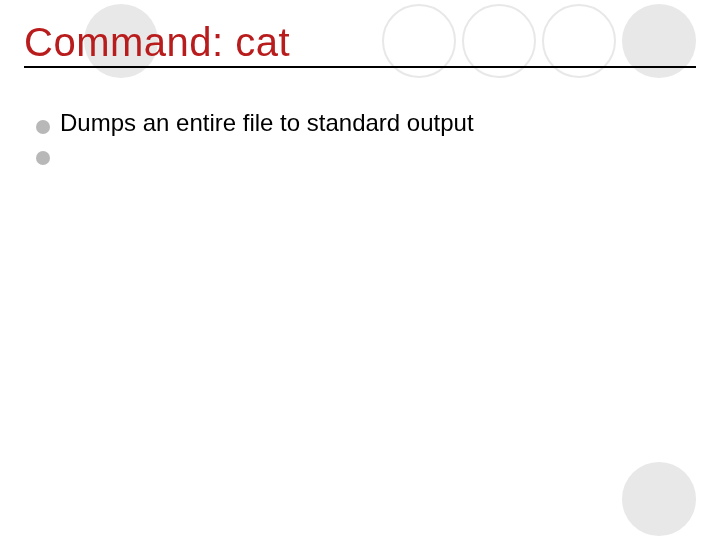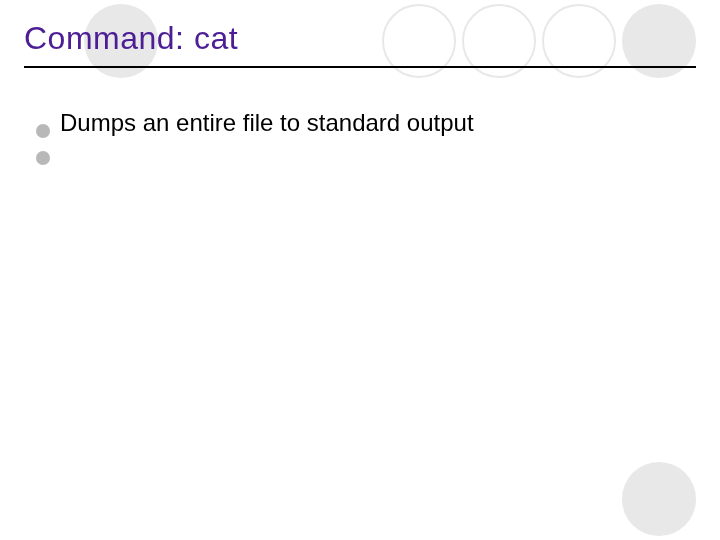--- a/index.html
+++ b/index.html
@@ -40,42 +40,42 @@
     .c2 { left: 382px; top: 4px; }
     .c3 { left: 462px; top: 4px; }
     .c4 { left: 542px; top: 4px; }
     .c5 { left: 622px; top: 4px; }
     .c-bottom { left: 622px; top: 462px; width: 74px; height: 74px; }
 
     .title {
       position: absolute;
       left: 24px;
       top: 20px;
-      font-size: 32px;
-      color: #4c1d95;
+      font-size: 40px;
+      color: #b91c1c;
       font-weight: 400;
       letter-spacing: 0.5px;
     }
     .title-rule {
       position: absolute;
       left: 24px;
       top: 66px;
       width: 672px;
       height: 0;
       border-bottom: 2px solid #000000;
     }
     .content {
       position: absolute;
       left: 36px;
       top: 108px;
       width: 648px;
     }
     .bullet-item {
       display: flex;
-      align-items: flex-end;
+      align-items: center;
       margin-bottom: 6px;
     }
     .bullet-dot {
       width: 14px;
       height: 14px;
       border-radius: 50%;
       background: #b9b8b8;
       margin-top: 7px;
       flex-shrink: 0;
     }

